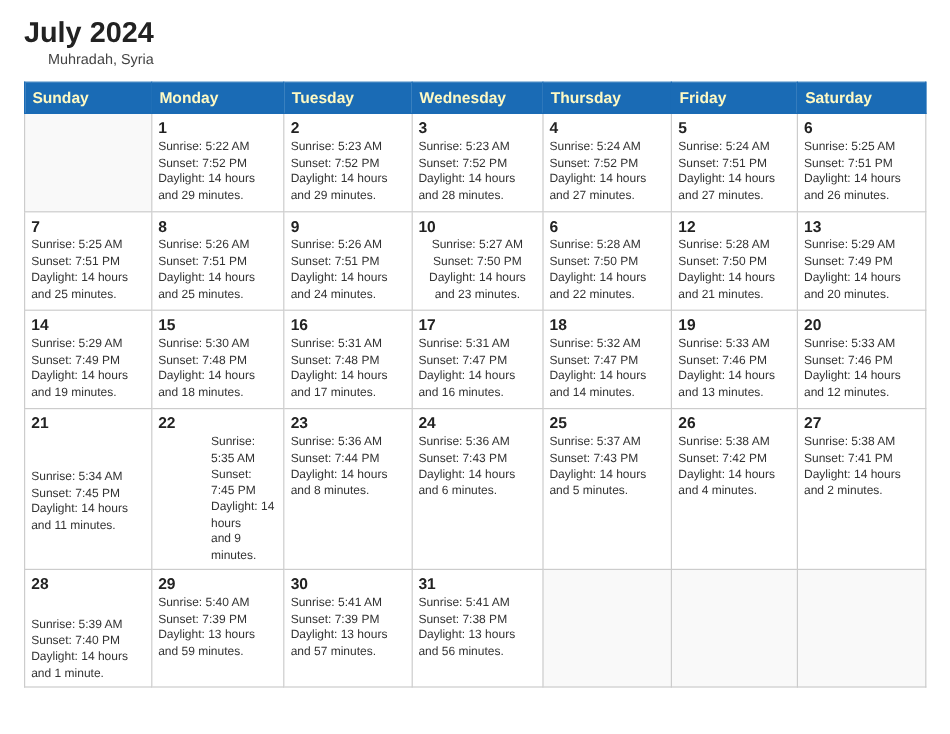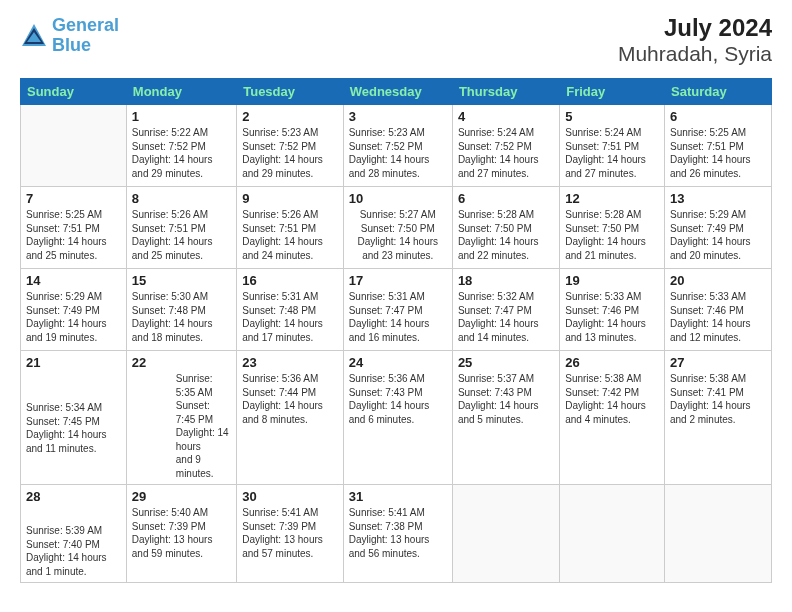--- a/index.html
+++ b/index.html
@@ -42,32 +42,32 @@
       text-align: right;
     }
     .month-title {
       font-size: 24px;
       font-weight: bold;
       color: #222;
       line-height: 1;
       text-align: right;
     }
     .location {
-      font-size: 21px;
+      font-size: 12px;
       color: #444;
       margin-top: 2px;
     }
     .calendar {
       width: 100%;
       border-collapse: collapse;
       border: 1px solid #ccc;
     }
     .calendar th {
       background: #1a6bb5;
-      color: #86efac;
+      color: #fef9c3;
       font-size: 13px;
       font-weight: bold;
       padding: 5px 6px;
       text-align: left;
       border: 1px solid #1a6bb5;
     }
     .calendar td {
       vertical-align: top;
       border: 1px solid #ccc;
       padding: 4px 5px;
@@ -90,33 +90,20 @@
     }
     .empty-cell {
       background: #f9f9f9;
     }
   </style>
 </head>
 <body>
 
 <div class="page">
   <div class="header">
-    <div class="logo">
-      <svg class="logo-icon" viewBox="0 0 28 28">
-        <polygon points="14,2 26,24 2,24" fill="#4a9fd4"></polygon>
-        <polygon points="14,6 24,22 4,22" fill="#1a3a6b"></polygon>
-        <polygon points="14,10 21,20 7,20" fill="#4a9fd4"></polygon>
-      </svg>
-      <div>
-        <div class="logo-text">
-          <span>General</span><br>
-          <span style="color:#4a9fd4">Blue</span>
-        </div>
-      </div>
-    </div>
     <div class="title-block">
       <div class="month-title">July 2024</div>
       <div class="location">Muhradah, Syria</div>
     </div>
   </div>
 
   <table class="calendar">
     <thead>
       <tr>
       <th>Sunday</th>

